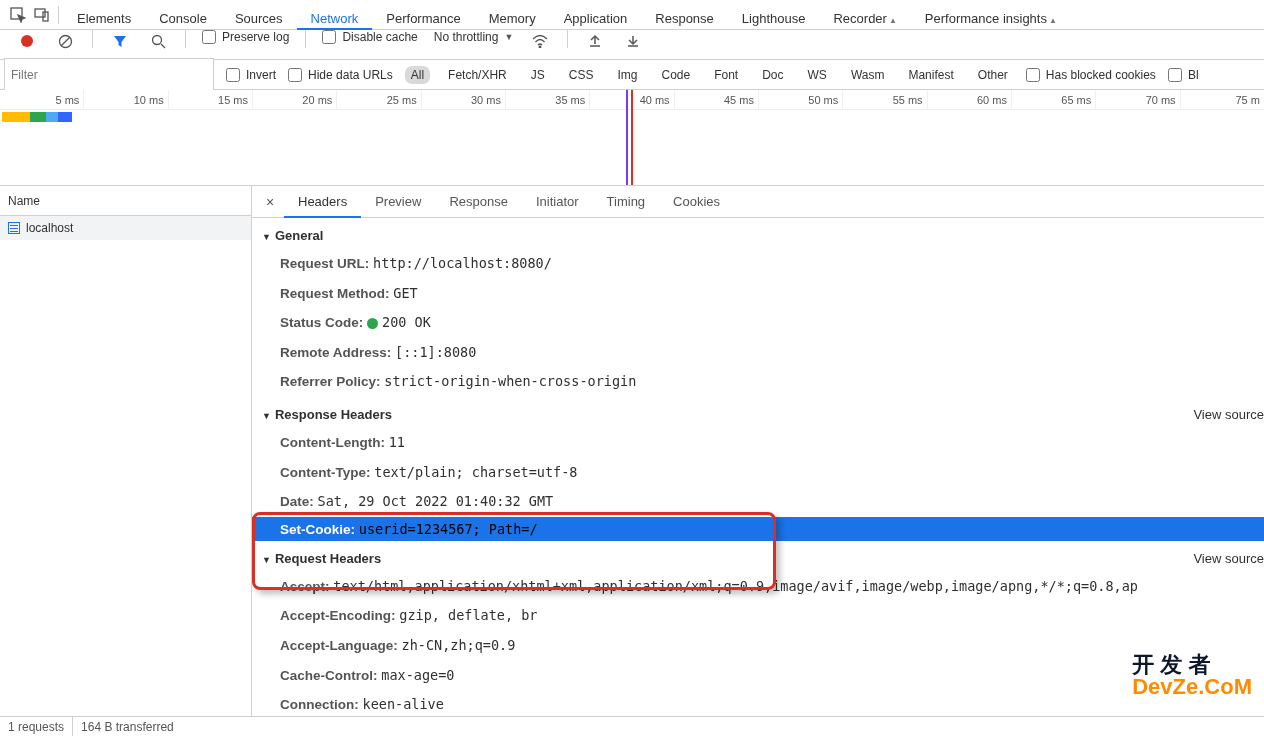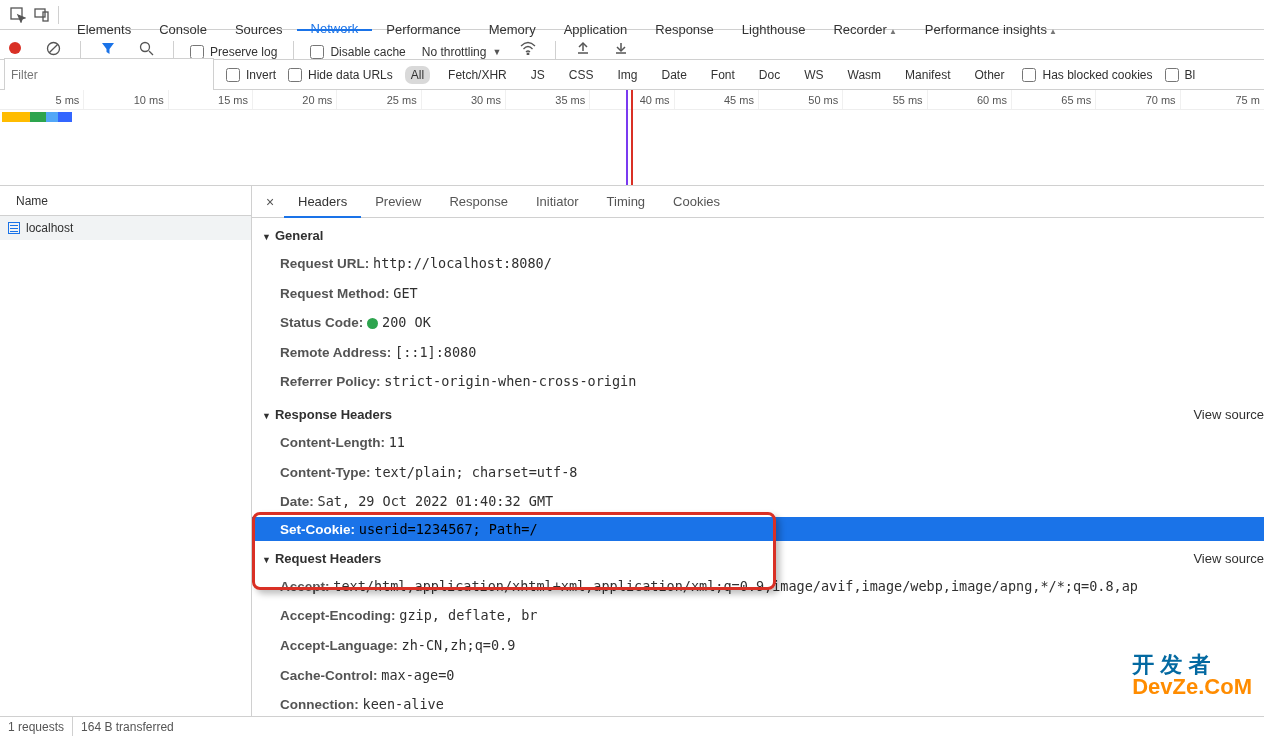--- a/index.html
+++ b/index.html
@@ -1,25 +1,25 @@
 <!DOCTYPE html>
 <html><head>
 <meta charset="utf-8">
 <style>
   * { box-sizing: border-box; }
   html,body { margin:0; padding:0; font-family: "Helvetica Neue", Arial, sans-serif; font-size:12px; color:#303030; background:#fff; width:1264px; height:736px; overflow:hidden; }
   
   .tab-strip { height:30px; border-bottom:1px solid #d0d0d0; display:flex; align-items:center; padding:0 6px; gap:0; }
   .tab-strip .icon-btn { width:24px; height:24px; display:flex; align-items:center; justify-content:center; color:#555; cursor:pointer; }
   .tab-strip .sep { width:1px; height:18px; background:#d0d0d0; margin:0 4px; }
-  .top-tab { padding:15px 14px; height:30px; line-height:30px; font-size:13px; color:#333; cursor:pointer; }
+  .top-tab { padding:4px 14px; height:30px; line-height:30px; font-size:13px; color:#333; cursor:pointer; }
   .top-tab.active { color:#1a73e8; border-bottom:2px solid #1a73e8; margin-bottom:-1px; }
   .flask::after{content:"▲"; font-size:8px; margin-left:2px; color:#777; transform:scaleY(-1);}
   
-  .toolbar { height:30px; border-bottom:1px solid #d0d0d0; display:flex; align-items:flex-end; padding:0 4px; gap:16px; font-size:12px; color:#333;}
+  .toolbar { height:30px; border-bottom:1px solid #d0d0d0; display:flex; align-items:flex-start; padding:0 16px; gap:16px; font-size:12px; color:#333;}
   .toolbar .icon-btn { width:22px; height:22px; display:flex; align-items:center; justify-content:center; cursor:pointer; }
   .toolbar .vsep { width:1px; height:18px; background:#d0d0d0; }
   .record-dot { width:12px; height:12px; border-radius:50%; background:#d93025; }
   .circ-slash svg, .funnel svg, .magnifier svg, .wifi svg, .upload svg, .download svg { display:block; }
   .funnel { color:#1a73e8; }
   .chk { display:flex; align-items:center; gap:6px; cursor:pointer; white-space:nowrap;}
   .chk input { width:14px; height:14px; margin:0; }
   .throttle { display:flex; align-items:center; gap:6px; cursor:pointer; }
   .caret-down { font-size:9px; color:#555; }
   
@@ -37,21 +37,21 @@
   .seg.a{width:28px;background:#ffbc00;}
   .seg.b{width:16px;background:#2da44e;}
   .seg.c{width:12px;background:#52a7f7;}
   .seg.d{width:14px;background:#3366ff;}
   .timeline .marker { position:absolute; top:0; bottom:0; width:0; border-left:2px solid #7a3af0; }
   .timeline .marker.m1{left:626px;}
   .timeline .marker.m2{left:631px; border-color:#d93025;}
   
   .main { display:flex; height:calc(736px - 30px - 30px - 30px - 96px - 20px); }
   .req-list { width:252px; border-right:1px solid #d0d0d0; display:flex; flex-direction:column; }
-  .req-list .hdr { height:30px; line-height:30px; padding-left:16px; border-bottom:1px solid #d0d0d0; color:#333; }
+  .req-list .hdr { height:30px; line-height:30px; padding-left:8px; border-bottom:1px solid #d0d0d0; color:#333; }
   .req-row { height:24px; line-height:24px; padding-left:8px; background:#f1f3f4; display:flex; align-items:center; gap:6px; font-size:12px; cursor:pointer;}
   .doc-ico { width:12px; height:12px; border:1px solid #1a73e8; position:relative;}
   .doc-ico::before{content:"";position:absolute;left:1px;right:1px;top:2px;height:1px;background:#1a73e8;box-shadow:0 3px 0 #1a73e8,0 6px 0 #1a73e8;}
   
   .details { flex:1; overflow:auto; position:relative;}
   .det-tabs { height:32px; display:flex; align-items:center; border-bottom:1px solid #d0d0d0; padding-left:4px; gap:0;}
   .det-tabs .close-x { width:28px; text-align:center; font-size:14px; color:#555; cursor:pointer;}
   .det-tab { padding:0 14px; height:32px; line-height:32px; font-size:13px; color:#555; cursor:pointer;}
   .det-tab.active { color:#333; border-bottom:2px solid #1a73e8; margin-bottom:-1px;}
   .section-title { font-weight:bold; font-size:13px; padding:10px 0 6px 10px; color:#303030;}
@@ -64,21 +64,21 @@
   .highlight-row { background:#1a73e8; color:#fff; padding:4px 0 4px 28px; font-size:13.5px;}
   .highlight-row .k{font-weight:bold;color:#fff;}
   .highlight-row .v{font-family:Menlo,Consolas,monospace;color:#000000;}
   .red-box { position:absolute; border:3px solid #d93025; border-radius:8px; pointer-events:none; box-shadow:4px 4px 6px rgba(0,0,0,0.25);}
   
   .status-bar { height:20px; border-top:1px solid #d0d0d0; display:flex; align-items:center; font-size:12px; color:#555;}
   .status-bar span{padding:0 8px; border-right:1px solid #d0d0d0; line-height:20px;}
   .status-bar span:last-child{border-right:none;}
   
   .wm { position:absolute; right:12px; bottom:18px; font-family:Arial; font-weight:bold; font-size:22px; line-height:1; pointer-events:none;}
-  .wm .l1{color:#0369a1;}
+  .wm .l1{color:#0f172a;}
   .wm .l2{color:#ff8c00;}
 </style>
 </head>
 <body>
 
 <div class="tab-strip">
   <div class="icon-btn">
     <svg width="16" height="16" viewBox="0 0 16 16" fill="none" stroke="#555" stroke-width="1.3">
         <rect x="1" y="1" width="11" height="11"></rect>
         <path d="M8 8 L15 11 L12 12 L11 15 Z" fill="#555"></path>
@@ -173,21 +173,21 @@
     </label>
   <label class="chk">
       <input type="checkbox" style="">
       <span>Hide data URLs</span>
     </label>
   <span class="type-pill active">All</span>
   <span class="type-pill">Fetch/XHR</span>
   <span class="type-pill">JS</span>
   <span class="type-pill">CSS</span>
   <span class="type-pill">Img</span>
-  <span class="type-pill">Date</span>
+  <span class="type-pill">Code</span>
   <span class="type-pill">Font</span>
   <span class="type-pill">Doc</span>
   <span class="type-pill">WS</span>
   <span class="type-pill">Wasm</span>
   <span class="type-pill">Manifest</span>
   <span class="type-pill">Other</span>
   <label class="chk">
       <input type="checkbox" style="">
       <span>Has blocked cookies</span>
     </label>

